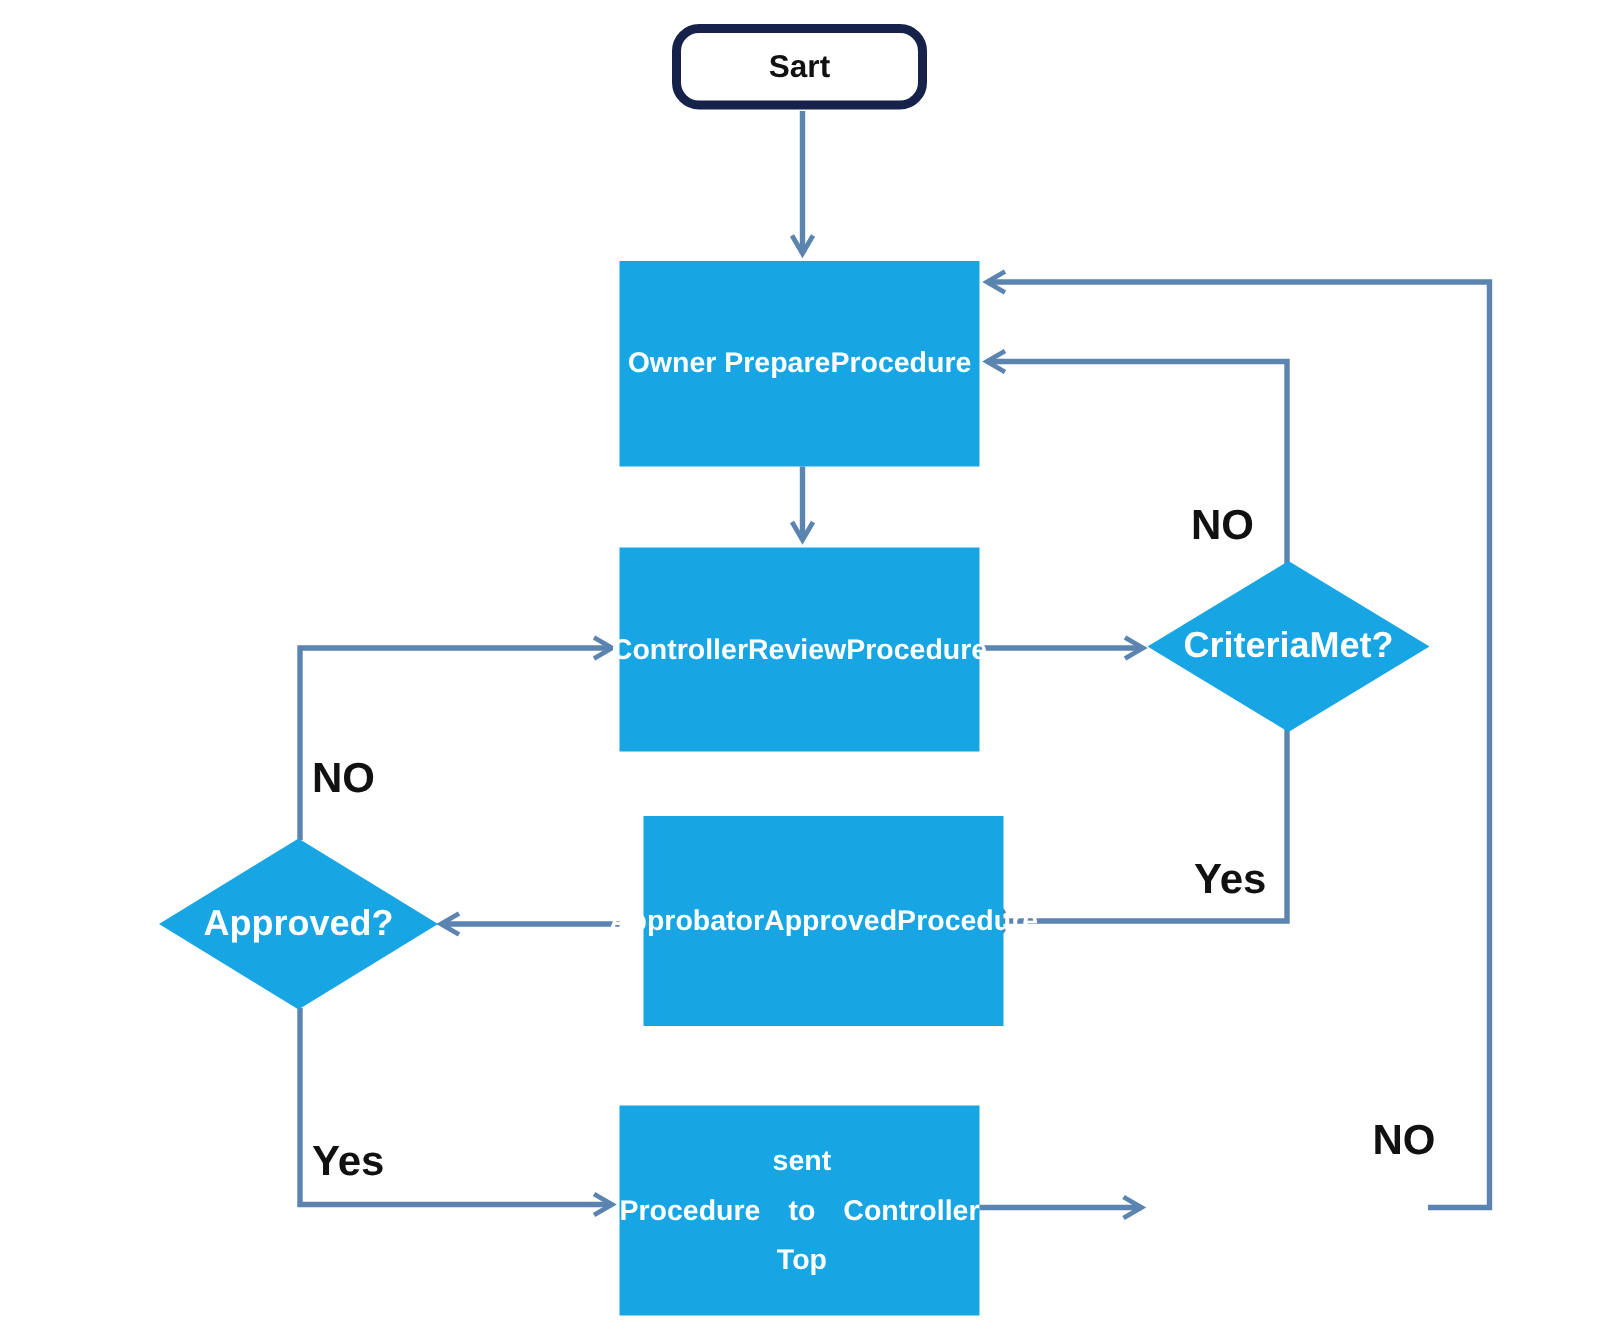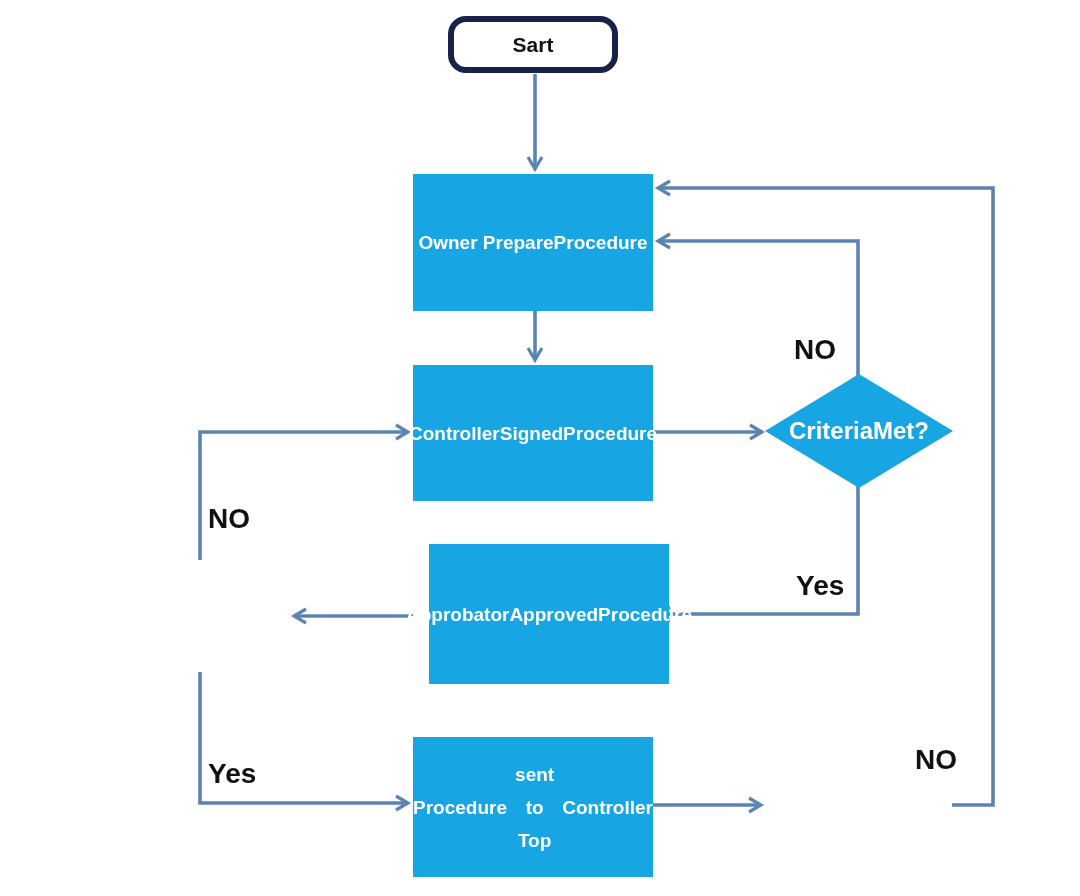--- a/index.html
+++ b/index.html
@@ -64,41 +64,44 @@
     <span>Sart</span>
   </div>
 
   <div class="node" style="left:413px;top:174px;width:240px;height:137px;">
     <span>Owner Prepare</span>
     <span>Procedure</span>
   </div>
 
   <div class="node" style="left:413px;top:365px;width:240px;height:136px;">
     <span>Controller</span>
-    <span>Signed</span>
+    <span>Review</span>
     <span>Procedure</span>
   </div>
 
   <div class="node" style="left:429px;top:544px;width:240px;height:140px;">
     <span>Approbator</span>
     <span>Approved</span>
     <span>Procedure</span>
   </div>
 
   <div class="node" style="left:413px;top:737px;width:240px;height:140px;">
     <span>Procedure</span>
     <span>sent to Top</span>
     <span>Controller</span>
   </div>
 
   <div class="node diamond" style="left:765px;top:374px;width:188px;height:114px;">
     <span>Criteria</span>
     <span>Met?</span>
   </div>
 
+  <div class="node diamond" style="left:106px;top:559px;width:186px;height:114px;">
+    <span>Approved?</span>
+  </div>
 
 
   <div class="edge-label" style="left:794px;top:337px;">NO</div>
   <div class="edge-label" style="left:796px;top:573px;">Yes</div>
   <div class="edge-label" style="left:208px;top:506px;">NO</div>
   <div class="edge-label" style="left:208px;top:761px;">Yes</div>
   <div class="edge-label" style="left:915px;top:747px;">NO</div>
 
 </div>
 

